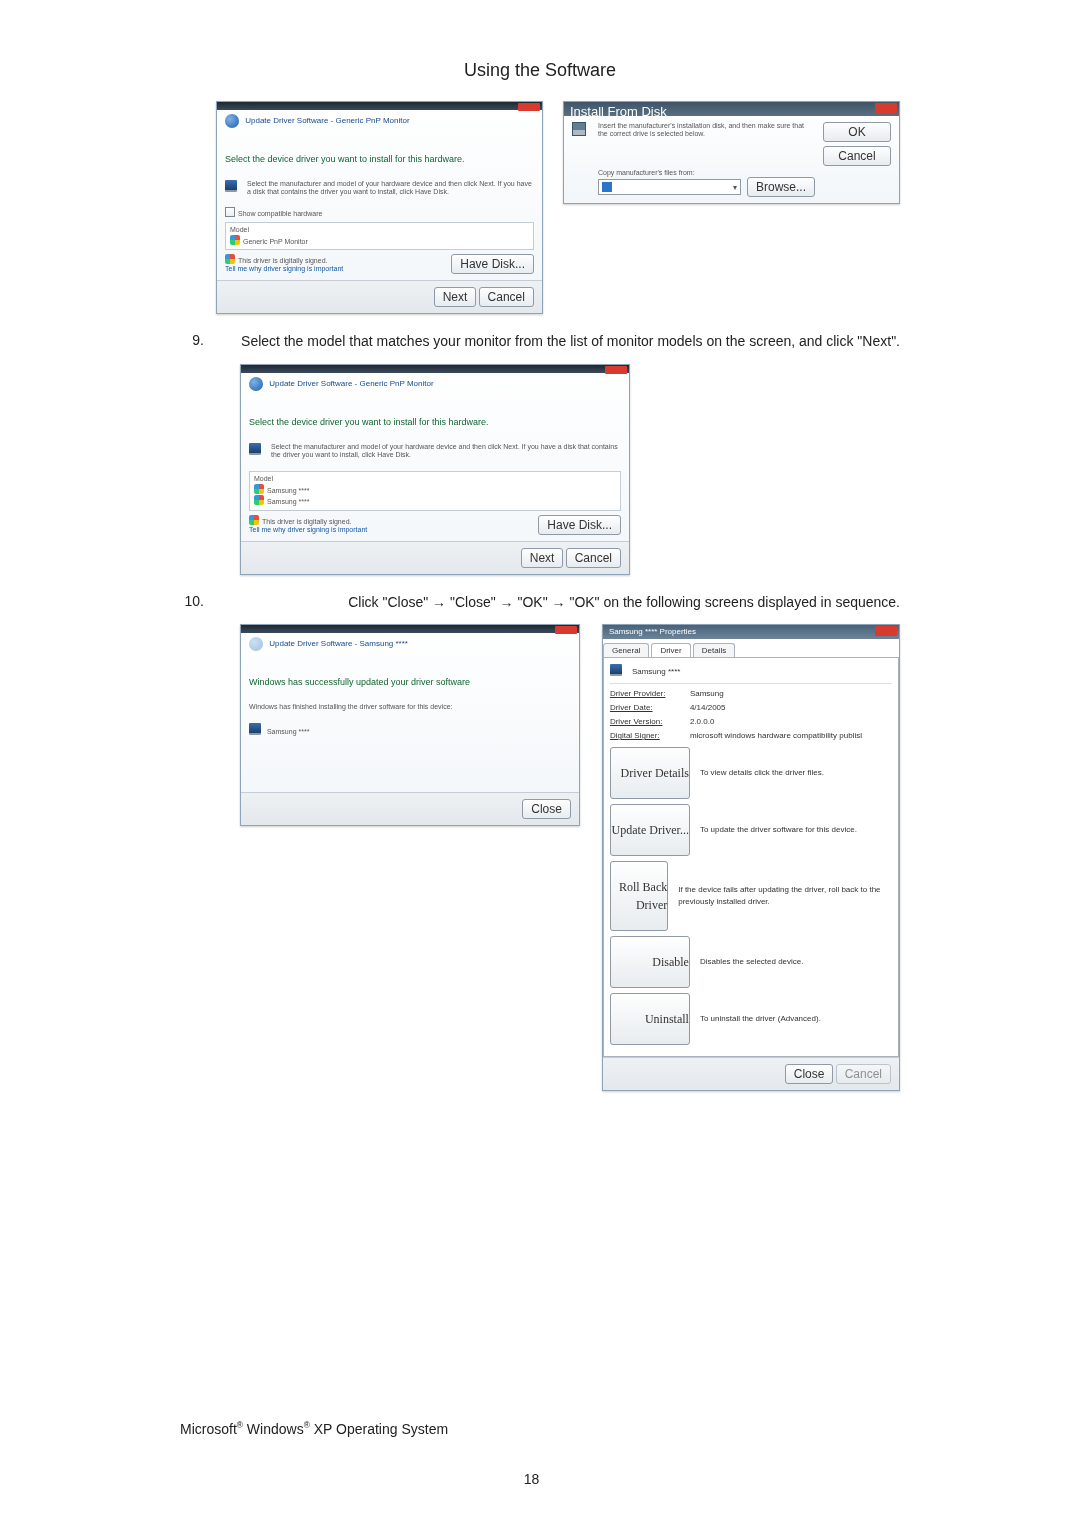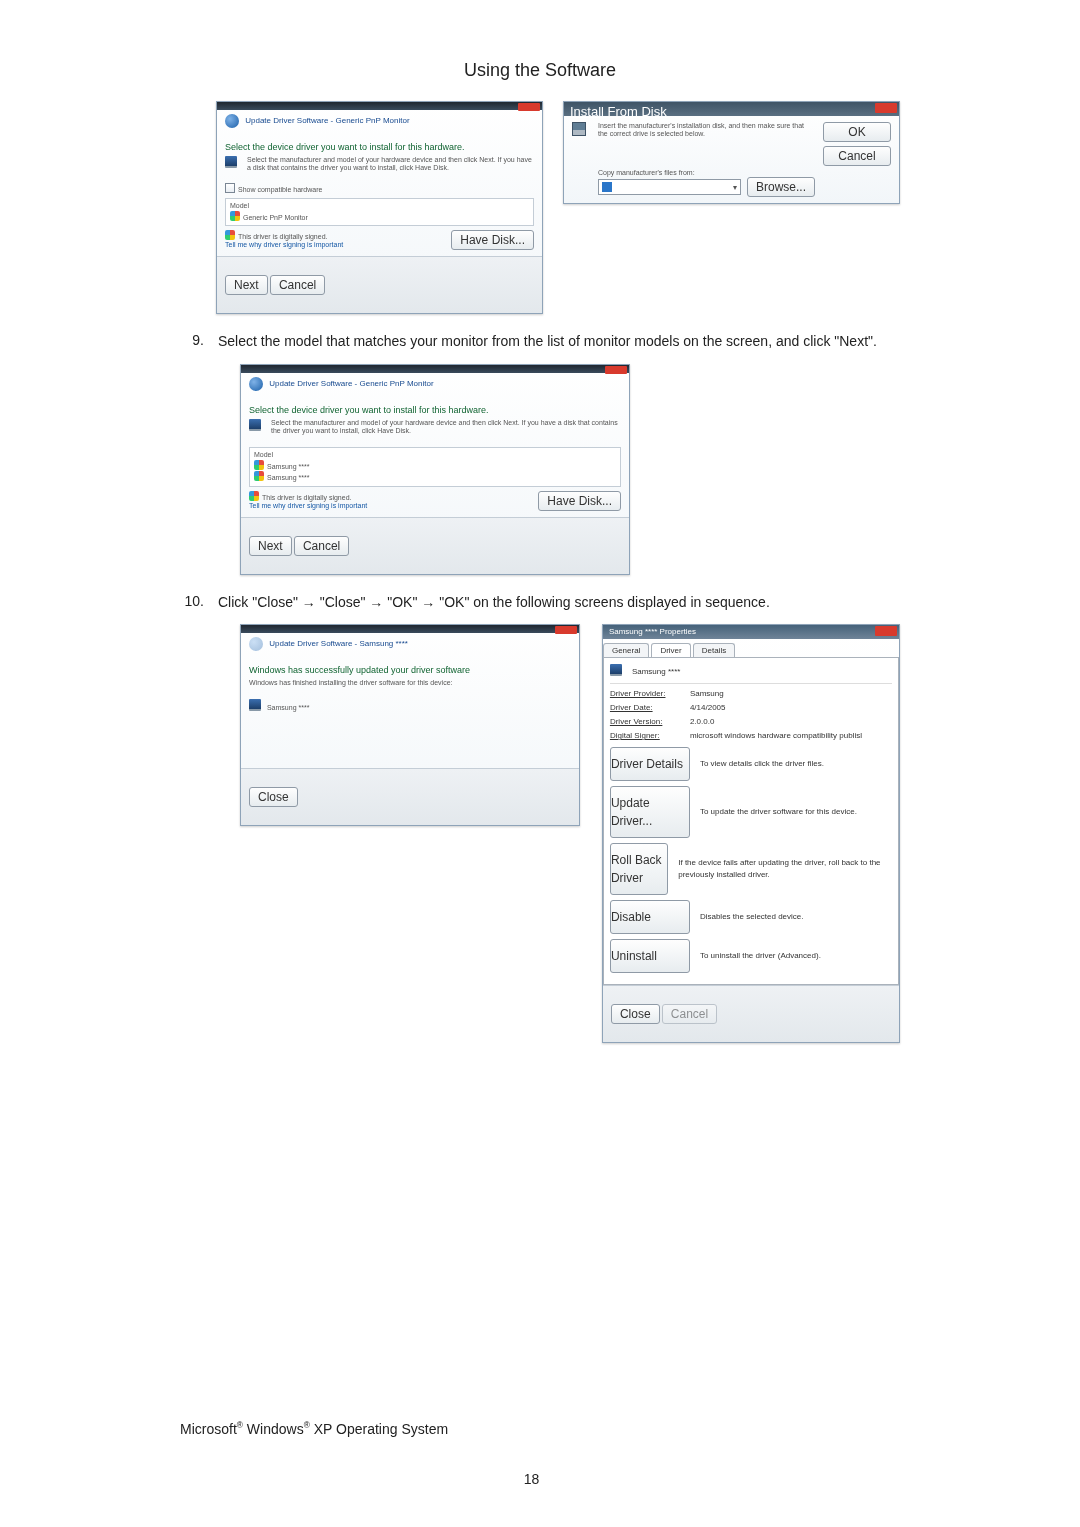--- a/index.html
+++ b/index.html
@@ -52,21 +52,21 @@
   .win .backcircle {
     display:inline-block;
     width:14px;height:14px;border-radius:50%;
     background: radial-gradient(circle at 35% 35%, #7fb2e7, #1b5fa8);
     vertical-align: middle;
     margin-right:4px;
   }
   .section-title {
     color:#116432;
     font-size:9px;
-    margin:4px 0;
+    margin:16px 0;
   }
   .smalltext { font-size:7px; color:#555; line-height:1.2; }
   .frame {
     border:1px solid #c4cdd6;
     background:#fff;
     padding:3px 4px;
     margin:4px 0;
   }
   .chk::before{
     content:"";
@@ -77,21 +77,21 @@
   .btn {
     display:inline-block;
     padding:2px 8px;
     font-size:12px;
     border:1px solid #8f9aa6;
     border-radius:3px;
     background:linear-gradient(#fefefe,#e7ecef);
     color:#333;
     cursor:pointer;
   }
-  .btnrow { padding:18px 8px; background:linear-gradient(#eef1f4,#e3e8ec); border-top:1px solid #c4cdd6;}
+  .btnrow { text-align:right; padding:6px 8px; background:linear-gradient(#eef1f4,#e3e8ec); border-top:1px solid #c4cdd6;}
   .shield::before{
     content:"";
     display:inline-block;width:10px;height:10px;
     background: conic-gradient(#e74c3c 0 25%, #f1c40f 25% 50%, #2ecc71 50% 75%, #3498db 75% 100%);
     border-radius:2px;
     margin-right:3px;vertical-align:-1px;
   }
   .floppy::before{
     content:"";
     display:inline-block;width:12px;height:12px;background:#5f7d94;
@@ -106,31 +106,31 @@
   .dropdown .arrow{color:#555;}
   .monicon::before{
     content:"";display:inline-block;width:12px;height:10px;
     background:linear-gradient(#3b6fb0,#1d3f6a);margin-right:4px;border-radius:1px;vertical-align:-1px;
     border-bottom:2px solid #8899a8;
   }
   .link{color:#1558a5;}
   .top-row{display:flex;gap:20px;align-items:flex-start;justify-content:flex-start;margin:4px 0 18px 36px;}
   .step{font-size:14px;margin:8px 0 12px 0;display:flex;gap:14px;}
   .step .num{min-width:24px;text-align:right;}
-  .step .txt{flex:1;line-height:1.4;}
+  .step .txt{flex:1;line-height:1.4;text-align:right;}
   .center-fig{margin:4px 0 18px 60px;}
   .two-fig{display:flex;gap:22px;align-items:flex-start;margin:4px 0 18px 60px;}
   .tabs{display:flex;gap:2px;padding:4px 6px 0 0;font-size:8px;}
   .tab{padding:2px 8px;border:1px solid #aab2bb;border-bottom:none;background:#f3f5f7;border-radius:3px 3px 0 0;}
   .tab.active{background:#fff;}
   .propbody{border:1px solid #aab2bb;background:#fff;padding:6px;font-size:8px;line-height:1.5;}
   .proprow{display:flex;gap:8px;margin:2px 0;}
   .proprow .l{width:72px;color:#333;text-decoration:underline;}
   .propbtn{display:flex;gap:10px;margin:5px 0;align-items:center;}
-  .propbtn .btn{width:78px;text-align:left;padding:7px 0;}
+  .propbtn .btn{width:78px;text-align:right;padding:16px 0;font-family:Liberation Serif, serif;}
   .footer-os{position:absolute;left:180px;bottom:90px;font-size:14px;}
   .pagenum{position:absolute;left:0;right:17px;bottom:40px;text-align:center;font-size:14px;}
   sup{font-size:0.6em;}
 </style>
 </head>
 <body>
 
 <div class="page">
   <div class="heading">Using the Software</div>
 

